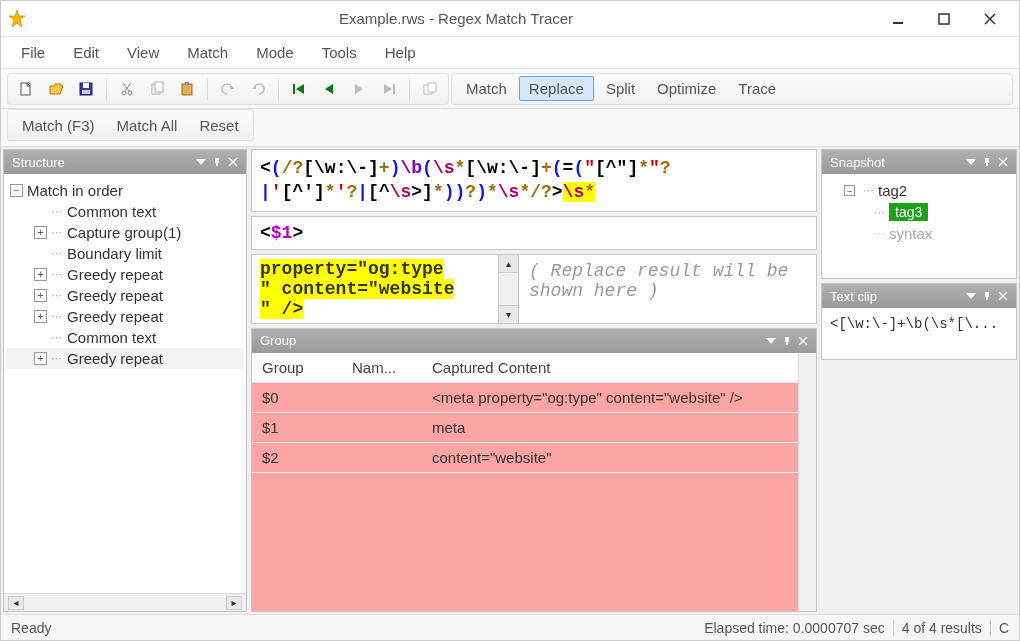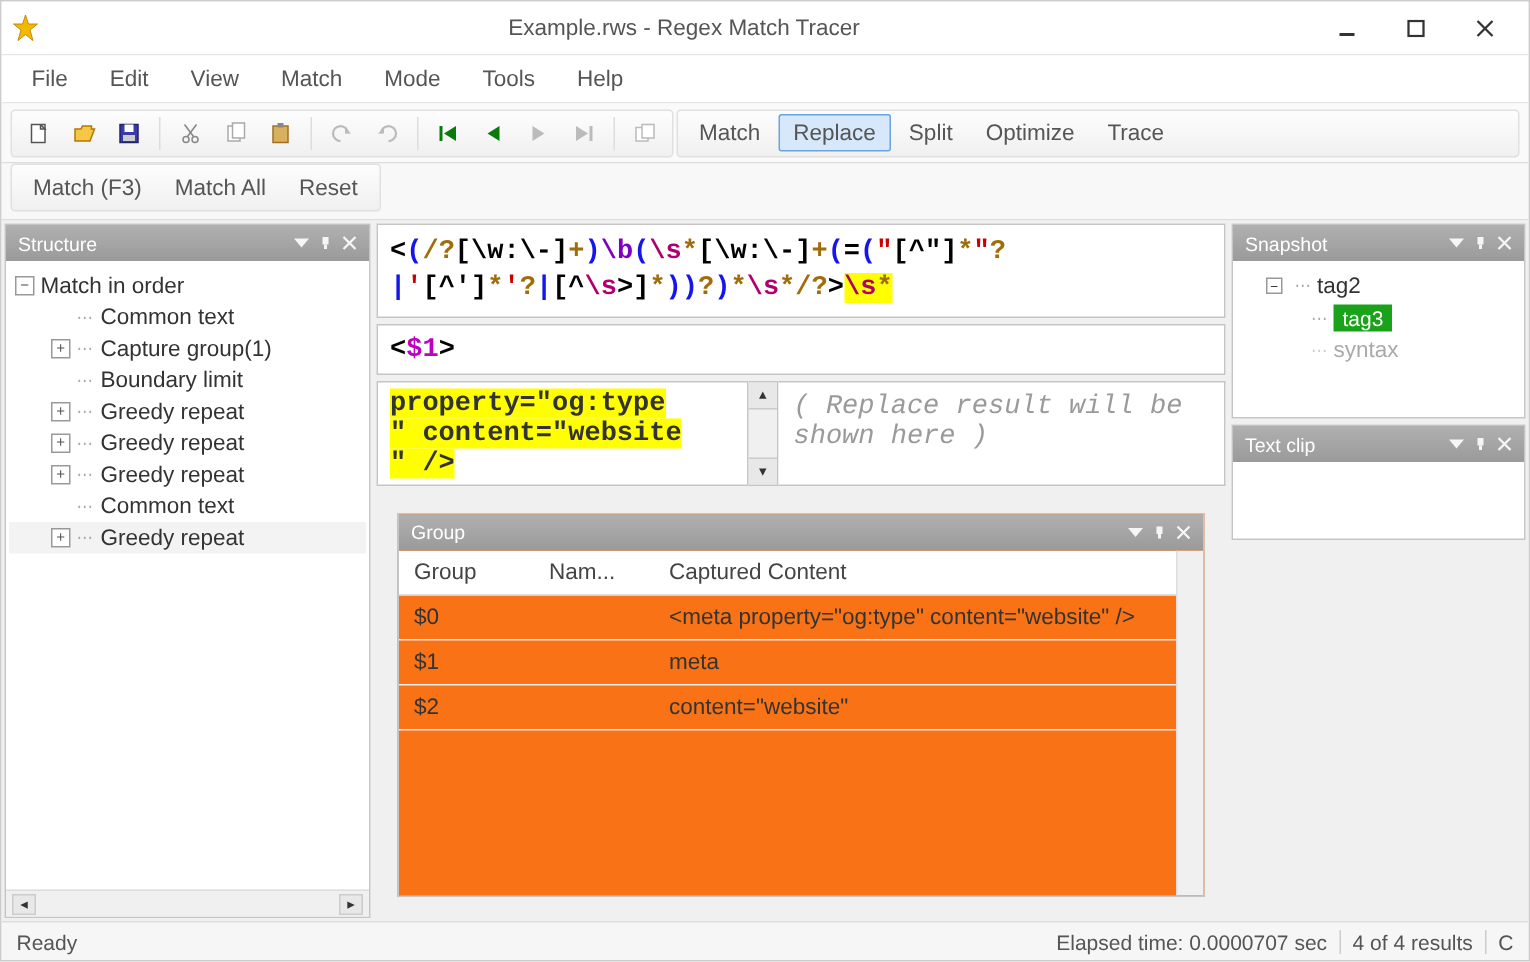--- a/index.html
+++ b/index.html
@@ -128,21 +128,21 @@
 .repl-input-box .match { background:#ffff00; }
 .repl-scrollbar { width:20px; background:#f0f0f0; border:1px solid #c5c5c5; border-left:none; display:flex; flex-direction:column; }
 .repl-scrollbar .sbtn { flex:0 0 18px; background:#e8e8e8; border-bottom:1px solid #ccc; display:flex; align-items:center; justify-content:center; font-size:10px; }
 .repl-scrollbar .track { flex:1; }
 .repl-result {
   flex:1; background:#fff; border:1px solid #c5c5c5; border-left:none;
   font-family:"Consolas","Courier New",monospace; font-size:18px;
   padding:6px 10px; color:#9a9a9a; font-style:italic;
 }
 
-.group-panel { flex:1; display:flex; flex-direction:column; margin:16px; border:1px solid #c5c5c5; background:#f97316; }
+.group-panel { flex:1; display:flex; flex-direction:column; margin:2px; border:1px solid #c5c5c5; background:#fca5a5; }
 .group-table { display:flex; flex-direction:column; font-size:15px; overflow:auto; position:relative; }
 .group-head, .group-row { display:flex; border-bottom:1px solid #eee; }
 .group-head { background:#fff; color:#444; border-bottom:1px solid #ddd; }
 .group-cell { padding:6px 10px; }
 .gc1 { width:90px; }
 .gc2 { width:80px; }
 .gc3 { flex:1; }
 .group-vscroll { width:18px; background:#f0f0f0; border-left:1px solid #ddd; }
 
 
@@ -506,20 +506,21 @@
               <rect x="4" y="6" width="2" height="3" fill="#fff"></rect>
             </svg>
           </span>
         <span class="hdr-icon">
             <svg width="10" height="10">
               <line x1="1" y1="1" x2="9" y2="9" stroke="#fff" stroke-width="1.5"></line>
               <line x1="9" y1="1" x2="1" y2="9" stroke="#fff" stroke-width="1.5"></line>
             </svg>
           </span>
       </div>
+      <div class="textclip-body">&lt;[\w:\-]+\b(\s*[\...</div>
     </div>
   </div>
 
 </div>
 
 <div class="statusbar">
   <span class="status-left">Ready</span>
   <span>Elapsed time: 0.0000707 sec</span>
   <span class="sep"></span>
   <span>4 of 4 results</span>

